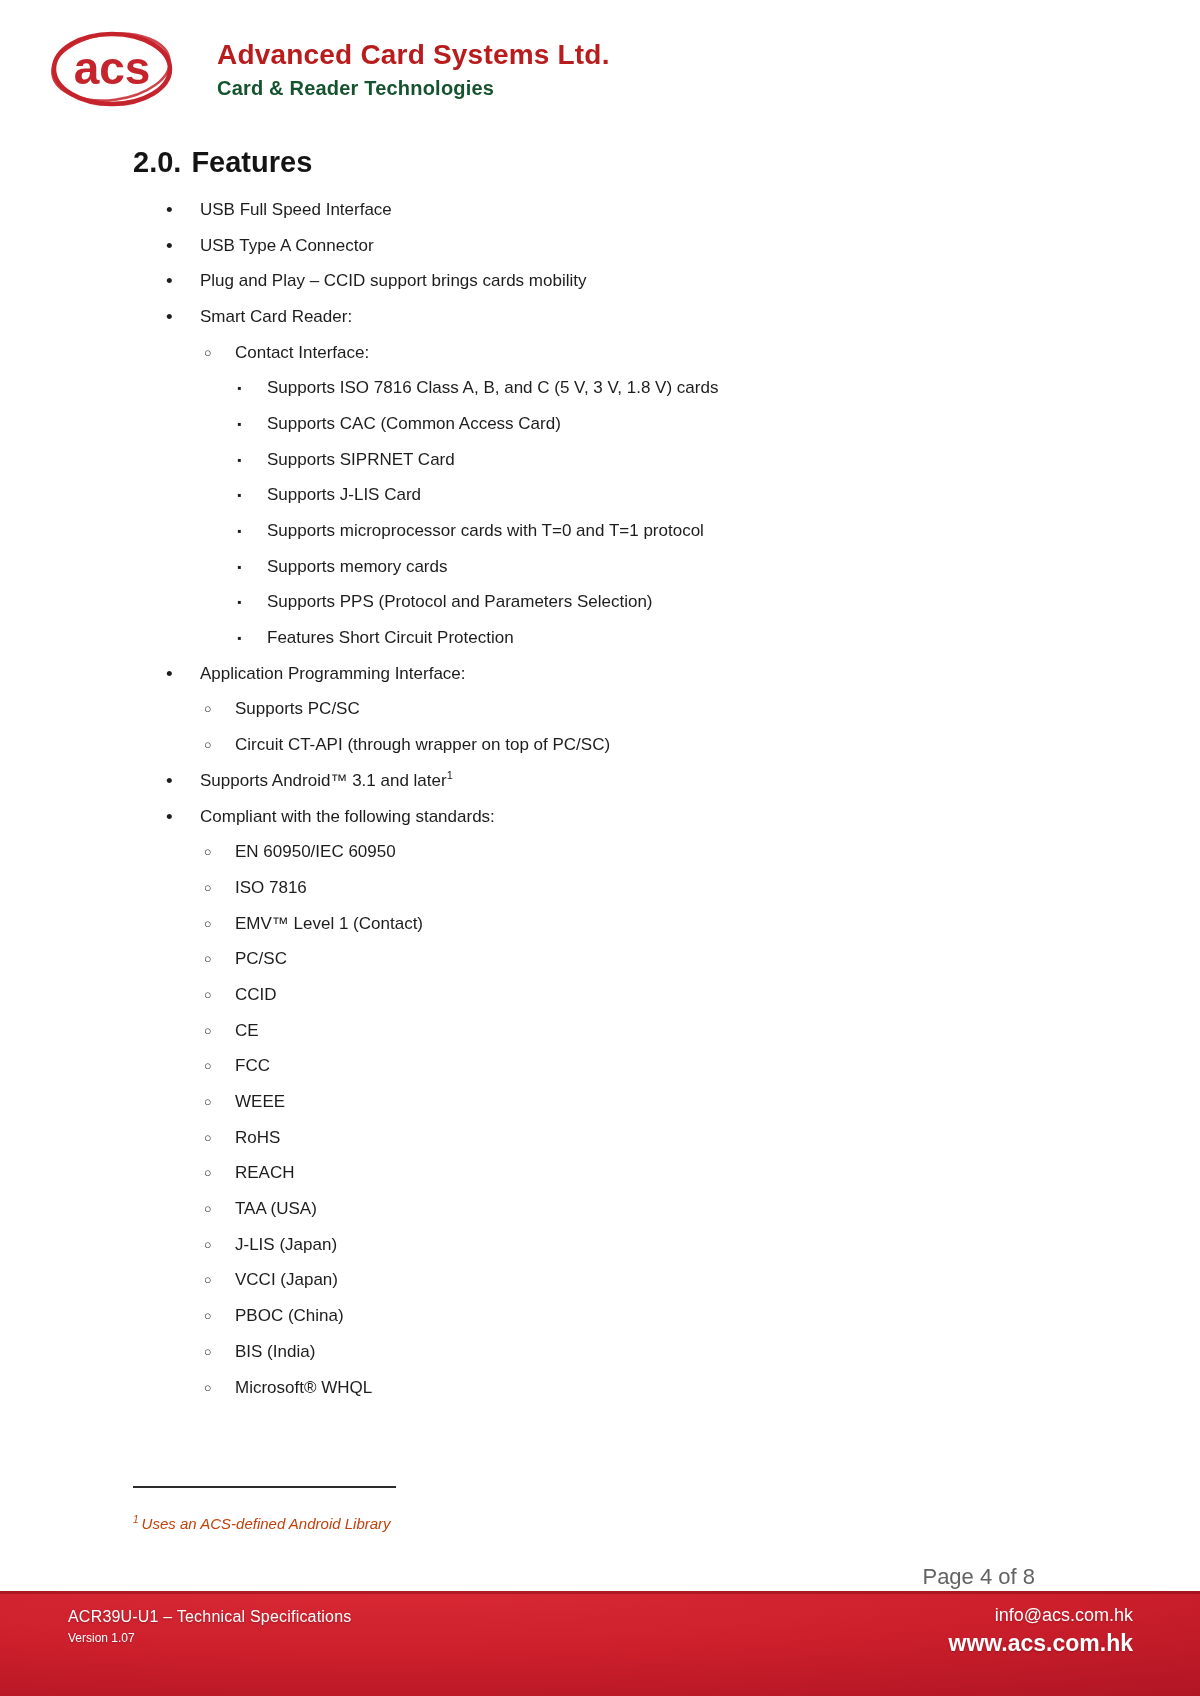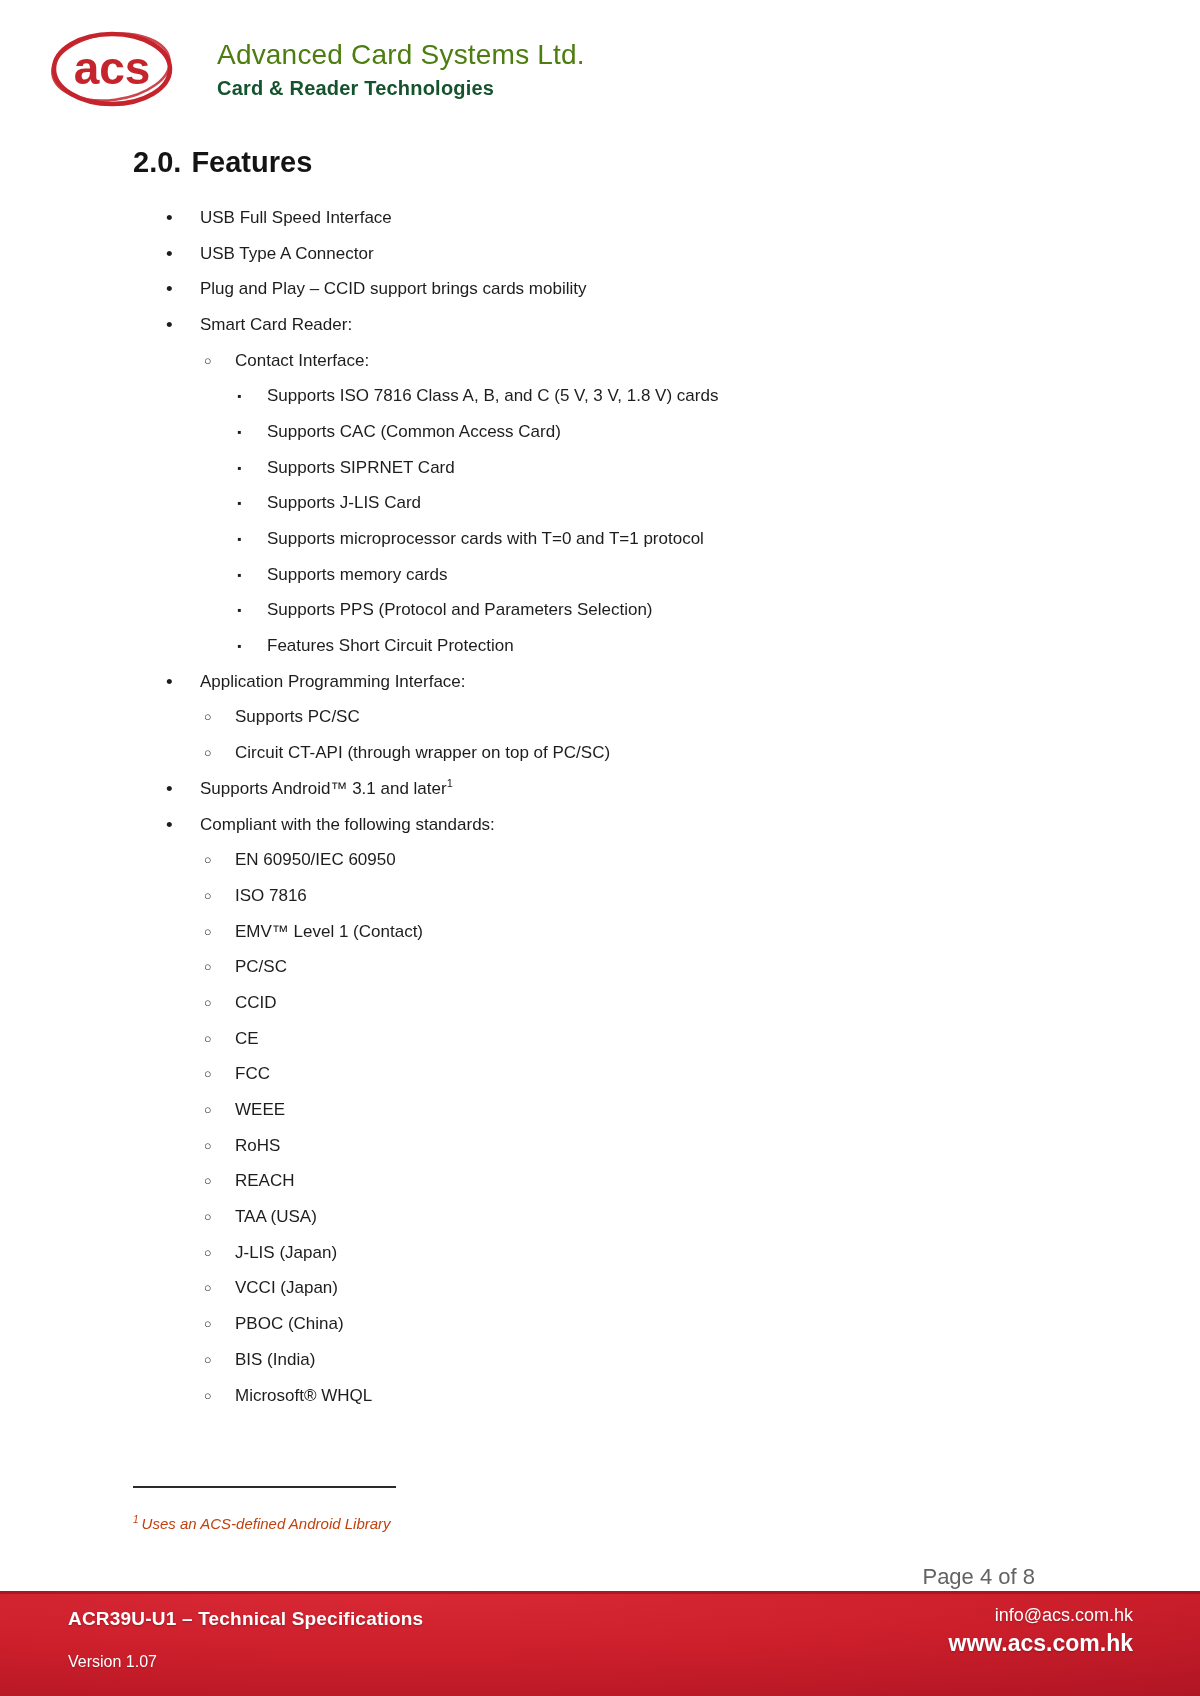--- a/index.html
+++ b/index.html
@@ -10,30 +10,30 @@
     background:#ffffff;
     font-family:"Liberation Sans", sans-serif;
     color:#1d1d1d;
     overflow:hidden;
   }
 
   
   .logo{position:absolute;left:48px;top:24px;width:128px;height:88px;}
   .brand{position:absolute;left:217px;top:40px;}
   .brand .company{
-    font-size:28px;font-weight:400;color:#4d7c0f;letter-spacing:.2px;line-height:1.1;
+    font-size:28px;font-weight:700;color:#b91c1c;letter-spacing:.2px;line-height:1.1;
   }
   .brand .tagline{
     font-size:20px;font-weight:600;color:#14532d;margin-top:6px;letter-spacing:.2px;
   }
 
   
   .content{position:absolute;left:133px;top:146px;right:60px;}
   .section-heading{
-    font-size:29px;font-weight:700;color:#141414;line-height:32px;margin:0 0 22px 0;
+    font-size:29px;font-weight:700;color:#141414;line-height:32px;margin:0 0 14px 0;
   }
   .section-heading .num{margin-right:10px;}
 
   .feature-list{margin:0;padding:0;}
   .row{display:flex;align-items:center;height:35.7px;font-size:17px;color:#1d1d1d;}
   .row .marker{flex:0 0 auto;text-align:left;color:#1d1d1d;}
   .row .text{white-space:nowrap;}
   .row sup{font-size:11px;line-height:0;vertical-align:super;}
 
   .lvl1{padding-left:33px;}
@@ -62,24 +62,24 @@
 
   
   .footer{
     position:absolute;left:0;right:0;bottom:0;height:105px;
     background:radial-gradient(140% 170% at 32% -12%, #da2a36 0%, #cb1e2b 45%, #a31120 100%);
     box-shadow:inset 0 3px 0 rgba(125,8,20,.45);
     color:#ffffff;
   }
   .footer .left{position:absolute;left:68px;top:16px;}
   .footer .doc-title{
-    font-size:19px;font-weight:700;letter-spacing:.2px;line-height:1.3;
+    font-size:16px;font-weight:400;letter-spacing:.2px;line-height:1.3;
     text-shadow:0 1px 2px rgba(0,0,0,.25);
   }
-  .footer .doc-version{font-size:16px;margin-top:21px;text-shadow:0 1px 2px rgba(0,0,0,.2);}
+  .footer .doc-version{font-size:12px;margin-top:3px;text-shadow:0 1px 2px rgba(0,0,0,.2);}
   .footer .right{position:absolute;right:67px;top:14px;text-align:right;}
   .footer .email{font-size:18px;text-shadow:0 1px 2px rgba(0,0,0,.2);text-align:right;}
   .footer .website{font-size:23px;font-weight:700;margin-top:4px;text-shadow:0 1px 2px rgba(0,0,0,.25);}
 </style>
 </head>
 <body>
 
 <div class="page">
 
   <div class="logo">

